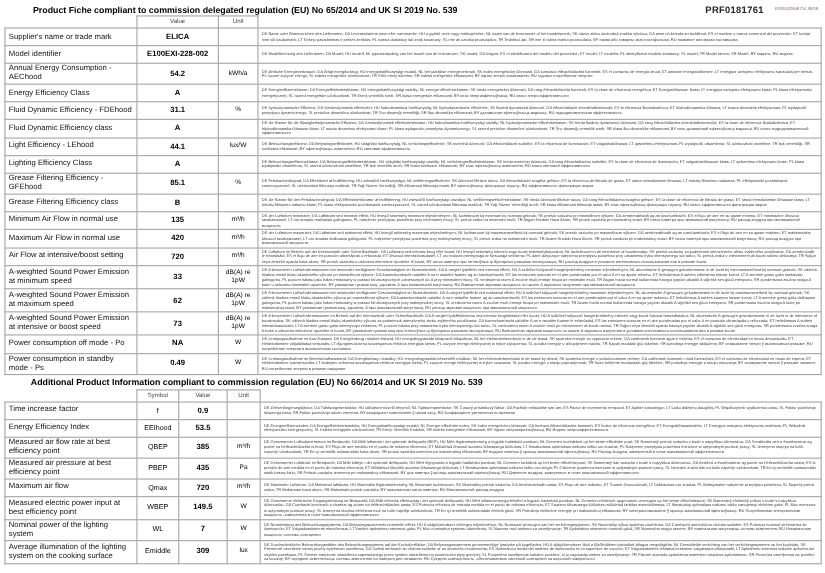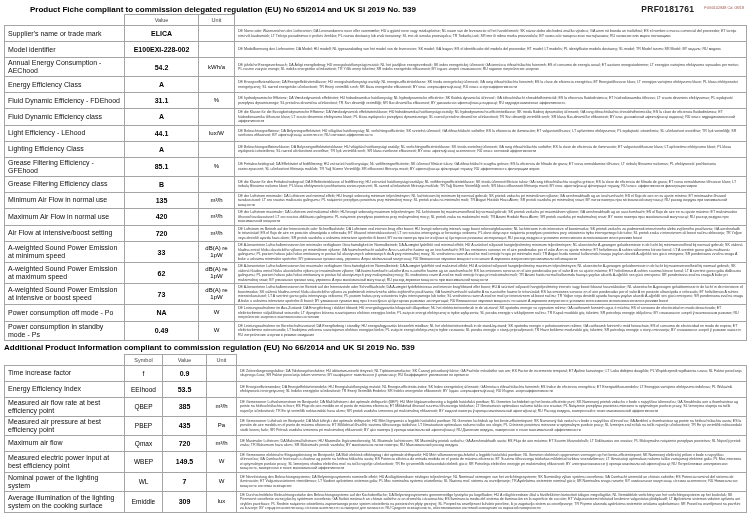--- a/index.html
+++ b/index.html
@@ -13,21 +13,21 @@
   table{border-collapse:collapse;width:742px;table-layout:fixed;}
   td,th{border:1px solid #a5a5a5;vertical-align:middle;overflow:hidden;}
   .nb{border:none;}
   thead th{font-size:5.5px;font-weight:normal;color:#444;height:10px;padding:0;}
   .lbl{font-size:7px;padding:1px 3px;line-height:8px;color:#101010;}
   .val{font-size:7px;font-weight:bold;text-align:center;padding:0 1px;}
   .sym{font-size:6.5px;text-align:center;padding:0 1px;}
   .unit{font-size:6px;text-align:center;line-height:7px;padding:0 1px;}
   .note{font-size:3.6px;line-height:4.5px;color:#3a3a3a;padding:1px 3px;word-break:break-word;}
   tbody td{height:13px;}
-  .sec-title{font-size:8px;font-weight:bold;height:13px;line-height:13px;white-space:nowrap;}
+  .sec-title{font-size:8px;font-weight:bold;height:13px;line-height:13px;white-space:nowrap;margin-left:24px;}
   col.c-lbl{width:120px;} col.c-val{width:74px;} col.c-unit{width:36px;} col.c-note{width:512px;}
   col.c2-lbl{width:120px;} col.c2-sym{width:38px;} col.c2-val{width:44px;} col.c2-unit{width:30px;} col.c2-note{width:510px;}
 </style>
 </head>
 <body>
 
 <div class="page">
   <div class="hdr">
     <div class="doc-title">Product Fiche compliant to commission delegated regulation (EU) No 65/2014 and UK SI 2019 No. 539</div>
     <div class="hdr-right">

